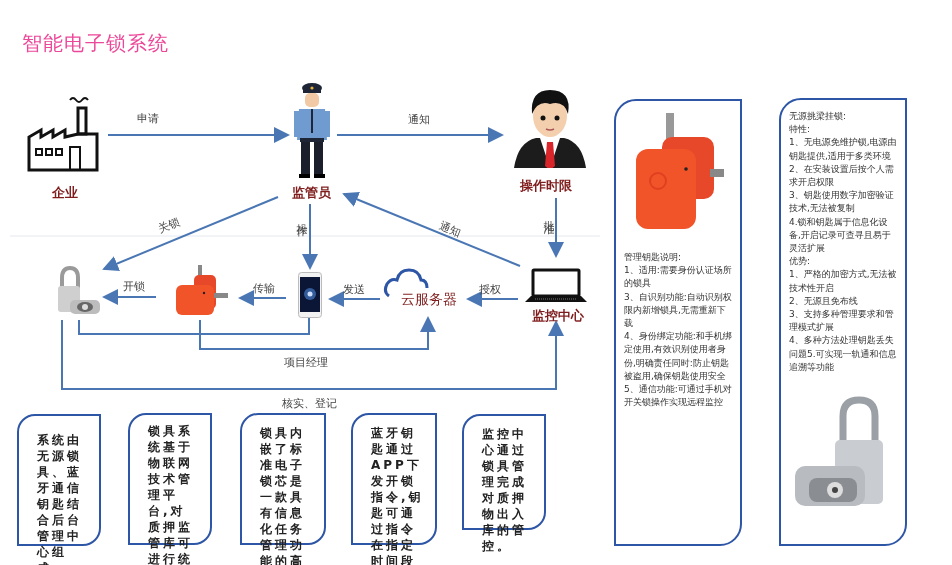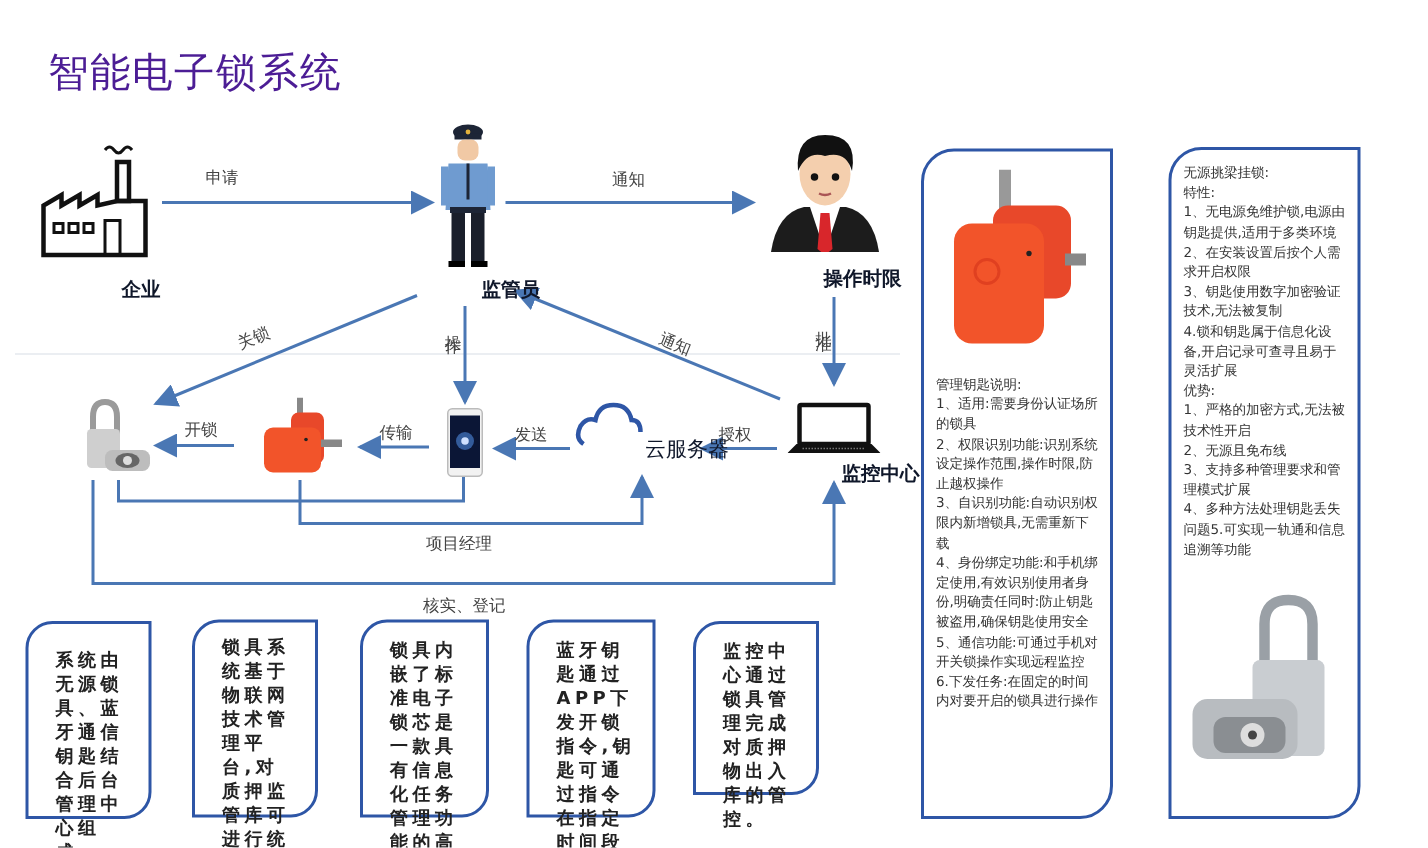--- a/index.html
+++ b/index.html
@@ -1,20 +1,20 @@
 <!DOCTYPE html>
 <html><head>
 <meta charset="utf-8">
 <style>
   html, body { margin:0; padding:0; background:#ffffff; }
   body { width:952px; height:565px; position:relative; overflow:hidden;
          font-family:"DejaVu Sans", sans-serif; color:#222; }
   .abs { position:absolute; }
-  .title { left:32px; top:30px; font-size:27px; color:#4c1d95; letter-spacing:1px; }
-  .node-label { font-size:13px; font-weight:bold; color:#0f172a; white-space:nowrap;margin-left:29px; }
+  .title { left:22px; top:30px; font-size:20px; color:#ec4899; letter-spacing:1px; }
+  .node-label { font-size:13px; font-weight:bold; color:#7f1d1d; white-space:nowrap; }
   .edge-label { font-size:11px; color:#444; font-family:"DejaVu Serif", serif; white-space:nowrap; }
   .edge-label.v { writing-mode:vertical-rl; letter-spacing:2px; }
   svg.lines { position:absolute; left:0; top:0; }
   .card { position:absolute; border:2px solid #2e56a6; background:#fff;
           border-radius:18px 0 18px 0; box-sizing:border-box; }
   .card-text { font-size:12px; font-weight:bold; line-height:16px; color:#222;
                letter-spacing:3px; padding:16px 10px 0 18px; word-break:break-all; }
   .side-card { position:absolute; border:2px solid #2e56a6; background:#fff;
                border-radius:22px 0 22px 0; box-sizing:border-box; }
   .side-text { font-size:9px; line-height:13.2px; color:#333; padding:0 8px; word-break:break-all; }
@@ -174,25 +174,23 @@
       <rect x="34" y="24" width="52" height="62" rx="10" fill="#e8482a"></rect>
       <rect x="82" y="56" width="16" height="8" fill="#888"></rect>
       <rect x="8" y="36" width="60" height="80" rx="12" fill="#f2542a"></rect>
       <circle cx="30" cy="68" r="8" fill="none" stroke="#e04020" stroke-width="2"></circle>
       <circle cx="58" cy="56" r="1.8" fill="#222"></circle>
     </svg>
   </div>
   <div class="side-text" id="key-lines" style="margin-top:14px;">
       <div>管理钥匙说明:</div>
       <div>1、适用:需要身份认证场所的锁具</div>
-      <div>2、权限识别功能:识别系统设定操作范围,操作时限,防止越权操作</div>
       <div>3、自识别功能:自动识别权限内新增锁具,无需重新下载</div>
       <div>4、身份绑定功能:和手机绑定使用,有效识别使用者身份,明确责任同时:防止钥匙被盗用,确保钥匙使用安全</div>
       <div>5、通信功能:可通过手机对开关锁操作实现远程监控</div>
-      <div>6.下发任务:在固定的时间内对要开启的锁具进行操作</div>
     </div>
 </div>
 
 <div class="side-card" style="left:779px;top:98px;width:128px;height:448px;">
   <div class="side-text" id="lock-lines" style="margin-top:10px;">
       <div>无源挑梁挂锁:</div>
       <div>特性:</div>
       <div>1、无电源免维护锁,电源由钥匙提供,适用于多类环境</div>
       <div>2、在安装设置后按个人需求开启权限</div>
       <div>3、钥匙使用数字加密验证技术,无法被复制</div>

